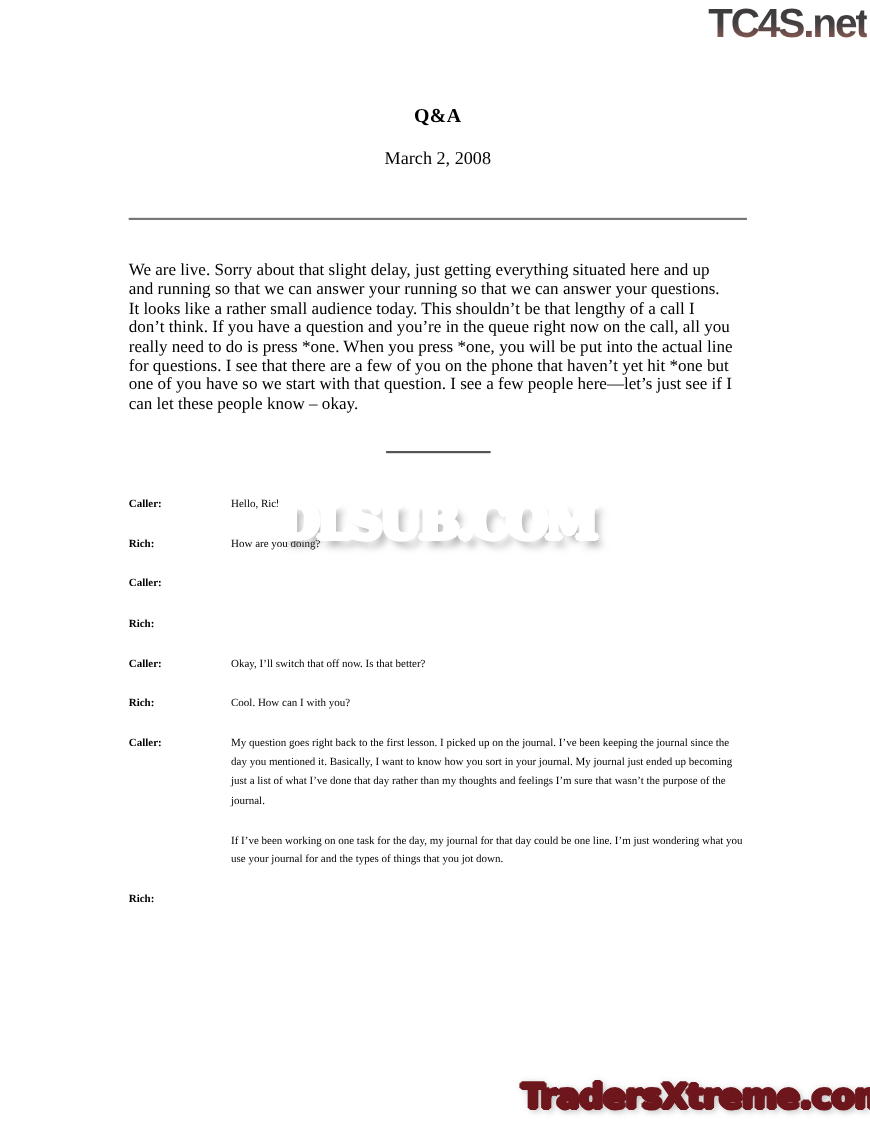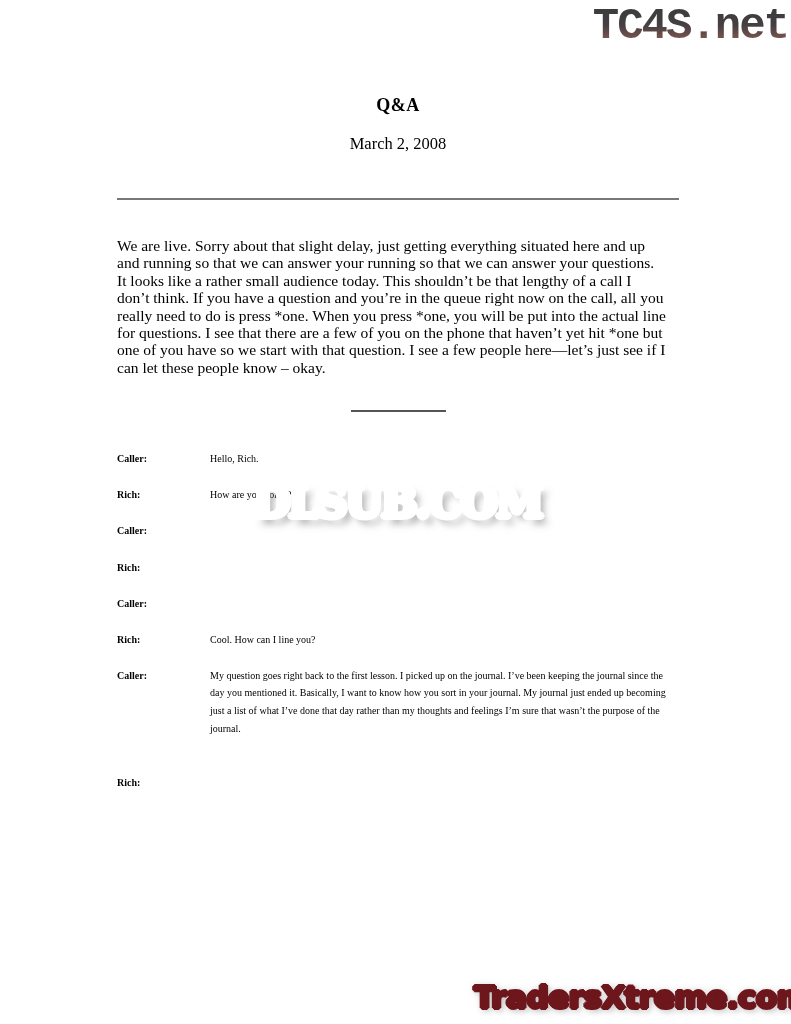--- a/index.html
+++ b/index.html
@@ -35,28 +35,28 @@
     border-top:2px solid #555;height:0;
   }
   .dialogue{margin-top:38px;font-size:10px;line-height:17.6px;}
   .entry{display:flex;margin-bottom:18.5px;}
   .speaker{width:93px;flex-shrink:0;font-weight:bold;}
   .speech{flex:1;}
 
   
   .wm-top{
     position:absolute;top:1px;right:3px;
-    font-family:Liberation Mono, monospace;font-weight:bold;
-    font-size:44px;letter-spacing:-2px;line-height:1.15;
+    font-family:Liberation Sans, sans-serif;font-weight:bold;
+    font-size:37px;letter-spacing:-2px;line-height:1.15;
     background:linear-gradient(180deg,#39393b 0%,#454042 48%,#8a5a52 82%,#9a685f 100%);
     -webkit-background-clip:text;background-clip:text;color:transparent;
   }
   
   .wm-mid{
-    position:absolute;left:253px;top:479px;
+    position:absolute;left:253px;top:452px;
     font-family:"DejaVu Serif", serif;font-weight:bold;
     font-size:43px;letter-spacing:-2px;line-height:1.1;
     background:linear-gradient(180deg,#ec6d64 0%,#d2262a 42%,#a30d11 100%);
     -webkit-background-clip:text;background-clip:text;color:transparent;
     text-shadow:
       -3px 0 0 #fff, 3px 0 0 #fff, 0 -3px 0 #fff, 0 3px 0 #fff,
       -2px -2px 0 #fff, 2px -2px 0 #fff, -2px 2px 0 #fff, 2px 2px 0 #fff,
       6px 7px 7px rgba(110,110,110,.55);
   }
   
@@ -101,34 +101,36 @@
         <div class="entry">
           <div class="speaker">Caller:</div>
         </div>
 
         <div class="entry">
           <div class="speaker">Rich:</div>
         </div>
 
         <div class="entry">
           <div class="speaker">Caller:</div>
+          <div class="speech">Okay, I’ll switch that off now. Is that better?</div>
         </div>
 
         <div class="entry">
           <div class="speaker">Rich:</div>
-          <div class="speech">Cool. How can I line you?</div>
+          <div class="speech">Cool. How can I with you?</div>
         </div>
 
         <div class="entry">
           <div class="speaker">Caller:</div>
           <div class="speech">My question goes right back to the first lesson. I picked up on the journal. I’ve been keeping the journal since the day you mentioned it. Basically, I want to know how you sort in your journal. My journal just ended up becoming just a list of what I’ve done that day rather than my thoughts and feelings I’m sure that wasn’t the purpose of the journal.</div>
         </div>
 
         <div class="entry">
           <div class="speaker"></div>
+          <div class="speech">If I’ve been working on one task for the day, my journal for that day could be one line. I’m just wondering what you use your journal for and the types of things that you jot down.</div>
         </div>
 
         <div class="entry">
           <div class="speaker">Rich:</div>
         </div>
       </div>
   </div>
 
   <div class="wm-mid">DLSUB.COM</div>
 

